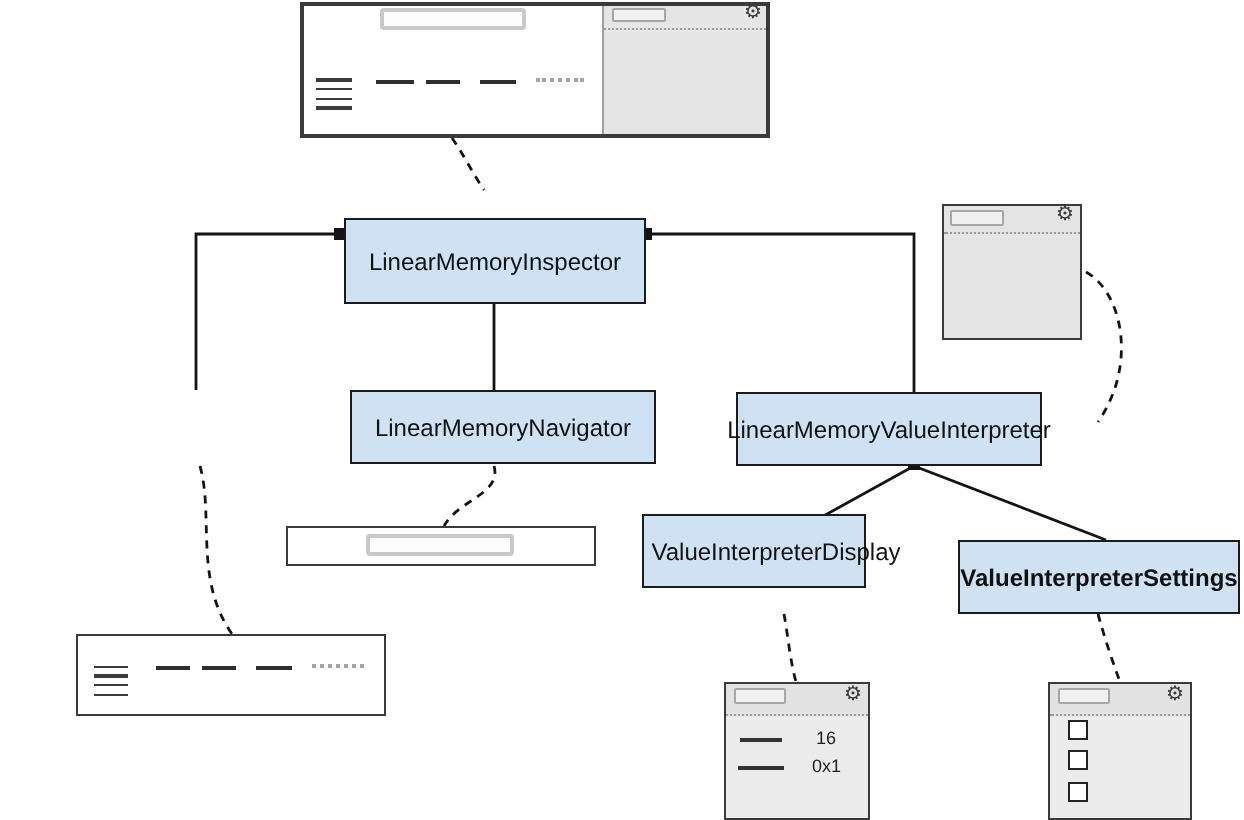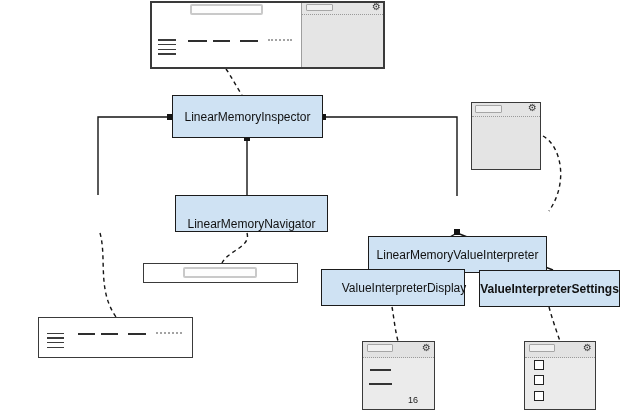--- a/index.html
+++ b/index.html
@@ -8,25 +8,25 @@
     font-family:"Liberation Sans", sans-serif;overflow:hidden;
   }
   #edges{position:absolute;left:0;top:0;width:622px;height:410px;}
 
   
   .node{
     position:absolute;background:#cfe2f3;border:1px solid #1b1b1b;
     display:flex;align-items:center;justify-content:center;
     font-size:12px;color:#111;box-sizing:border-box;
   }
-  .n-inspector{left:172px;top:95px;width:151px;height:43px;text-align:center;}
+  .n-inspector{left:172px;top:109px;width:151px;height:43px;text-align:center;}
   .n-viewer{left:31px;top:195px;width:137px;height:37px;}
-  .n-navigator{left:175px;top:195px;width:153px;height:37px;align-items:flex-end;}
-  .n-interpreter{left:368px;top:196px;width:179px;height:37px;margin-top:40px;}
-  .n-display{left:321px;top:269px;width:144px;height:37px;padding-left:22px;}
+  .n-navigator{left:175px;top:195px;width:153px;height:37px;}
+  .n-interpreter{left:368px;top:196px;width:153px;height:37px;}
+  .n-display{left:321px;top:257px;width:112px;height:37px;padding-left:22px;}
   .n-settings{left:479px;top:270px;width:141px;height:37px;font-weight:bold;}
 
   
   .mock{position:absolute;box-sizing:border-box;border:2px solid #3a3a3a;background:#fff;}
   .mock-gray{background:#e4e4e4;border-width:1.5px;}
   .inputbox{position:absolute;box-sizing:border-box;background:#fdfdfd;border:2px solid #c9c9c9;border-radius:2px;}
   .inputbox.small{background:#f0f0f0;border:1.5px solid #a6a6a6;border-radius:1px;}
   .hline{position:absolute;background:#3c3c3c;height:1.5px;}
   .dash{position:absolute;background:#2e2e2e;height:2px;}
   .ticks{position:absolute;height:0;border-bottom:2px dotted #a3a3a3;}
@@ -45,21 +45,21 @@
   
   .w-nav{left:143px;top:263px;width:155px;height:20px;border-width:1.5px;}
   
   .w-viewer{left:38px;top:317px;width:155px;height:41px;border-width:1.5px;}
   
   .w-display{left:362px;top:341px;width:73px;height:69px;border-width:1.5px;background:#ebebeb;}
   
   .w-settings{left:524px;top:341px;width:72px;height:69px;border-width:1.5px;background:#ebebeb;}
   .mock-title{position:absolute;left:0;right:0;top:0;height:15px;background:#e2e2e2;border-bottom:1px dotted #9a9a9a;}
   .rowline{position:absolute;background:#333;height:1.5px;}
-  .rowval{position:absolute;font-size:9px;color:#222;line-height:9px;margin-top:31px;}
+  .rowval{position:absolute;font-size:9px;color:#222;line-height:9px;}
 </style>
 </head>
 <body>
 
 <div id="canvas">
 
   <svg id="edges" viewBox="0 0 622 410">
 
     <path d="M172,117 H98 V195" fill="none" stroke="#141414" stroke-width="1.4"></path>
     <path d="M247,138 V195" fill="none" stroke="#141414" stroke-width="1.4"></path>

